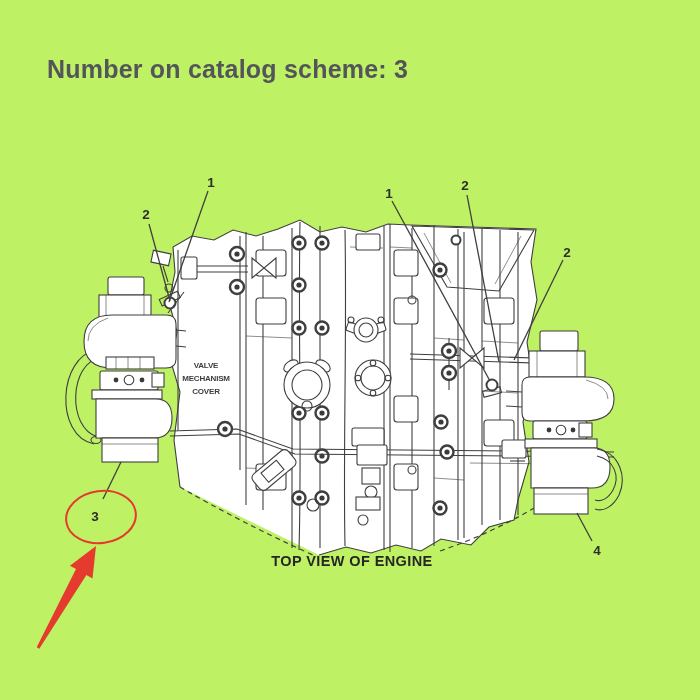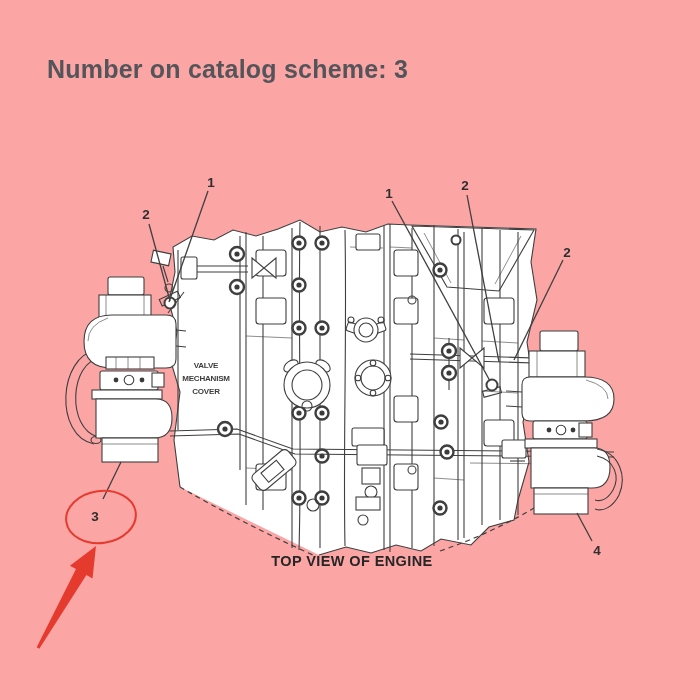--- a/index.html
+++ b/index.html
@@ -1,16 +1,16 @@
 <!DOCTYPE html>
 <html><head>
 <meta charset="utf-8">
 <style>
   html,body{margin:0;padding:0;background:#fff;}
-  .page{position:relative;width:700px;height:700px;background:#fca5a5;overflow:hidden;
+  .page{position:relative;width:700px;height:700px;background:#bef264;overflow:hidden;
         font-family:"Liberation Sans",sans-serif;}
   .heading{position:absolute;left:47px;top:56px;margin:0;font-size:25px;line-height:1.1;
            font-weight:700;color:#54555a;letter-spacing:.2px;
            font-family:"Liberation Sans",sans-serif;}
   svg.diagram{position:absolute;left:0;top:0;width:700px;height:700px;filter:blur(.3px);}
 
   
   .s1  {fill:none;stroke-width:1.1;}
   .s1f {fill:#fff;stroke-width:1.1;}
   .fillonly{fill:#fff;stroke:none;}

